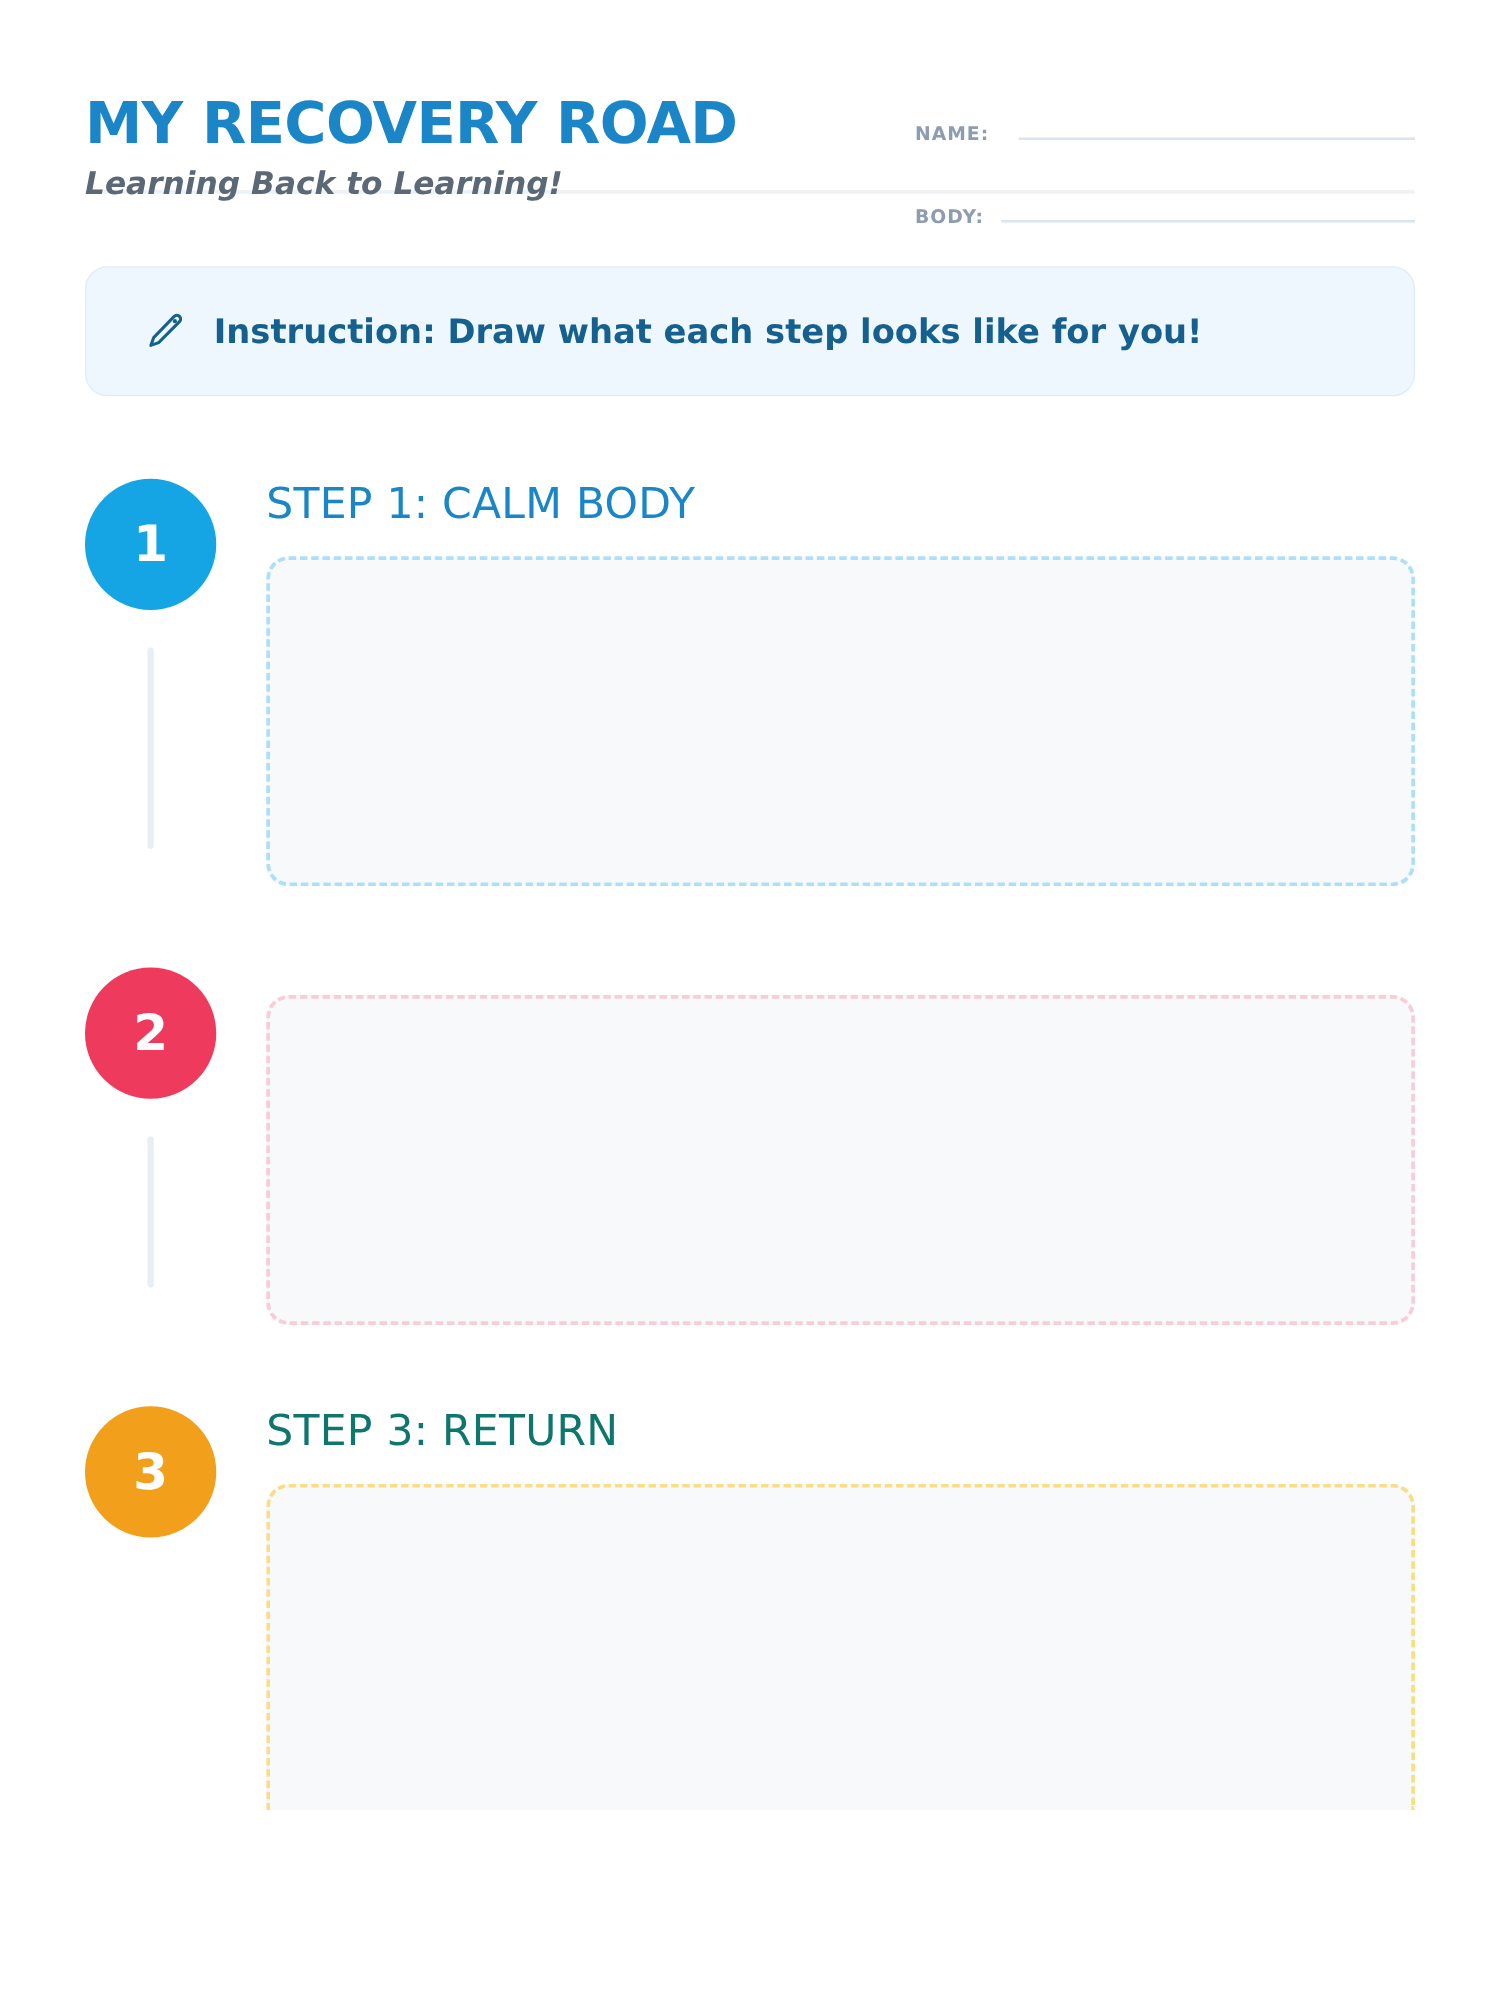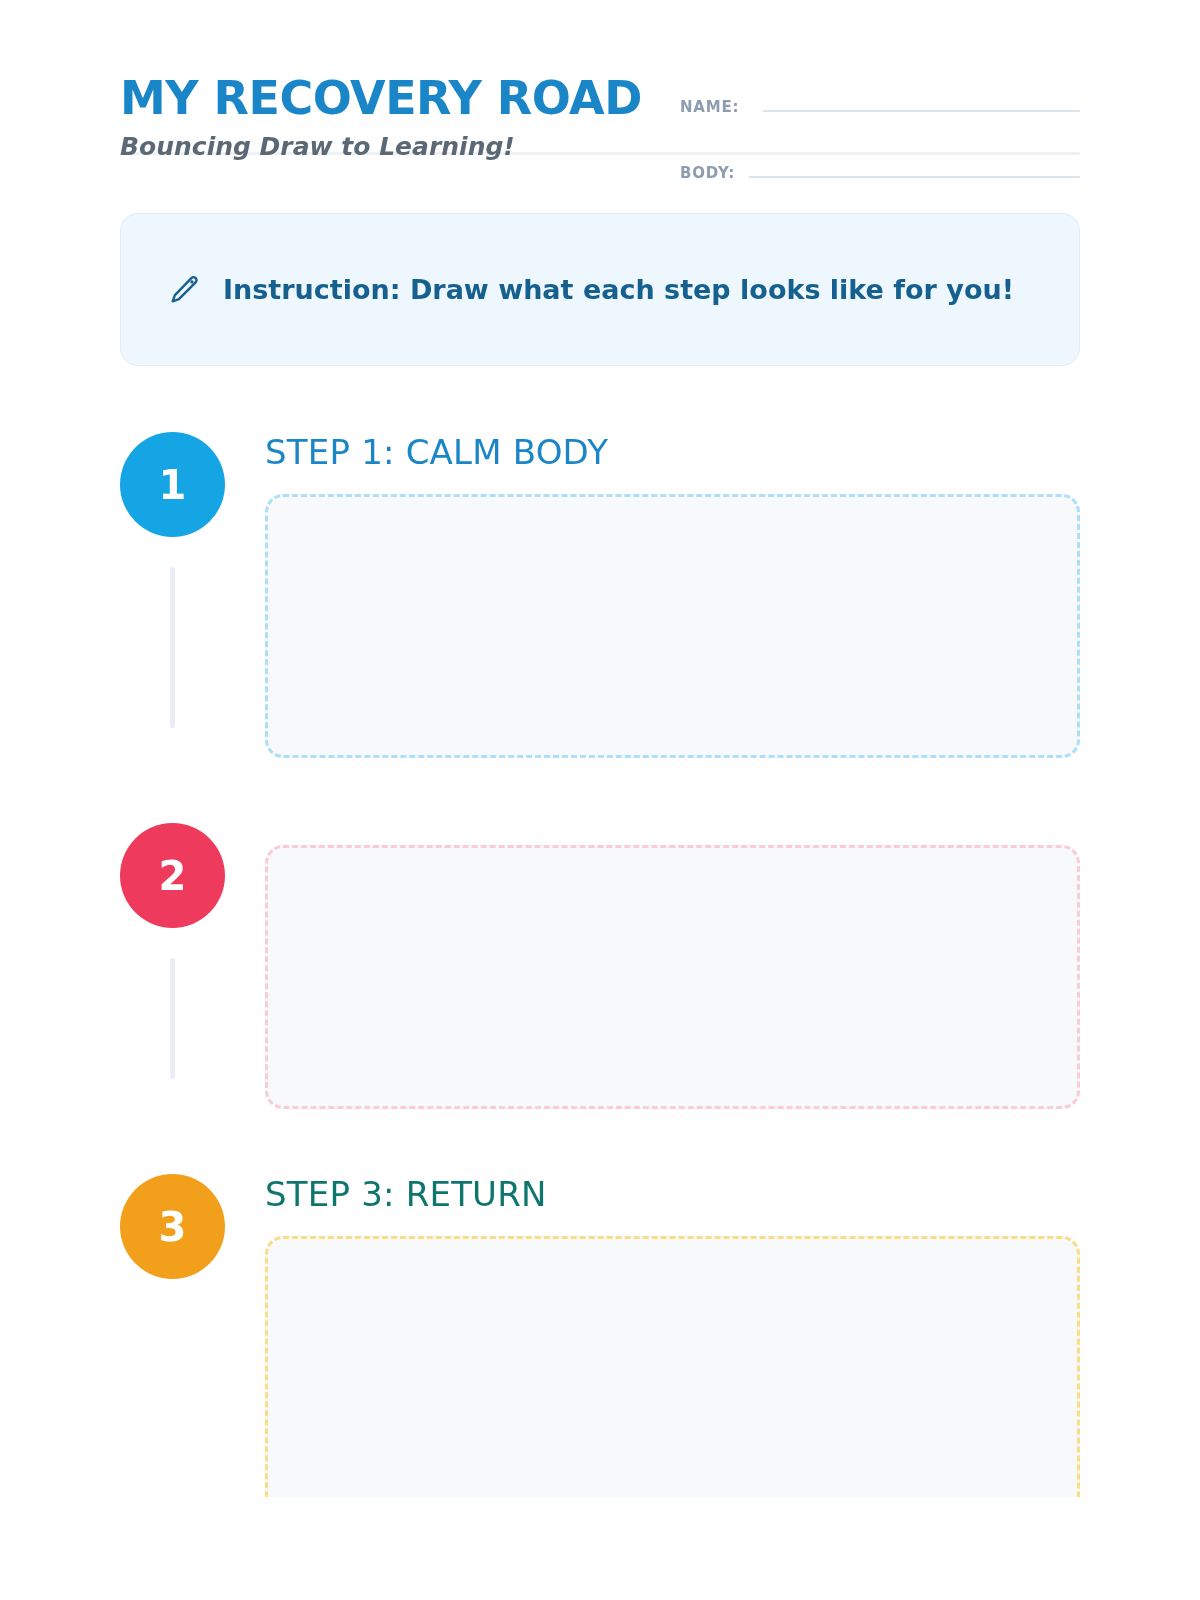--- a/index.html
+++ b/index.html
@@ -12,21 +12,21 @@
     height: 1600px;
     overflow: hidden;
     font-family: "Liberation Sans", sans-serif;
     -webkit-font-smoothing: antialiased;
   }
   .page {
     position: relative;
     width: 1200px;
     height: 1600px;
     box-sizing: border-box;
-    padding: 0 120px;
+    padding: 0 68px;
   }
 
   
   .header {
     position: relative;
     display: flex;
     align-items: flex-start;
     justify-content: space-between;
     padding-top: 72px;
     height: 118px;
@@ -81,21 +81,21 @@
   .header-divider {
     margin-top: 34px;
     height: 3px;
     background: #eef2f6;
     border-radius: 2px;
   }
 
   
   .instruction-banner {
     margin-top: 58px;
-    height: 153px;
+    height: 104px;
     box-sizing: border-box;
     background: #eef7fd;
     border: 1px solid #dcedf9;
     border-radius: 18px;
     display: flex;
     align-items: center;
     padding-left: 46px;
   }
   .pencil-icon {
     width: 34px;
@@ -187,21 +187,21 @@
   }
 </style>
 </head>
 <body>
 
 <div class="page">
 
   <div class="header">
     <div class="title-block">
       <h1 class="worksheet-title">MY RECOVERY ROAD</h1>
-      <p class="worksheet-subtitle">Bouncing Draw to Learning!</p>
+      <p class="worksheet-subtitle">Learning Back to Learning!</p>
     </div>
 
     <div class="meta-block">
       <div class="meta-row">
         <span class="meta-label">NAME:</span>
         <span class="meta-line name-line"></span>
       </div>
       <div class="meta-row">
         <span class="meta-label">BODY:</span>
         <span class="meta-line"></span>

